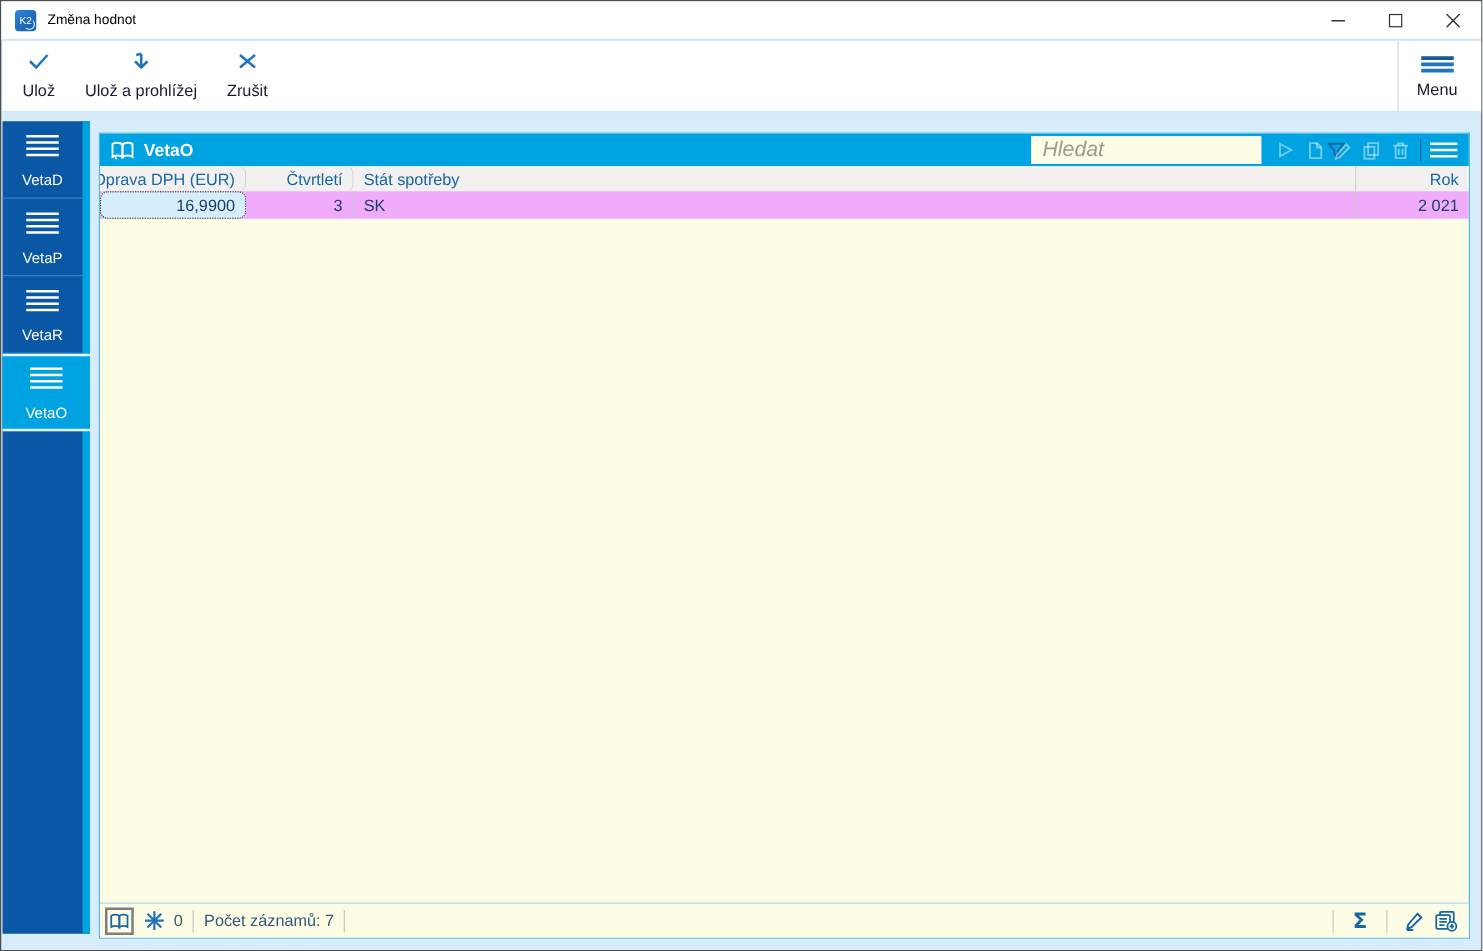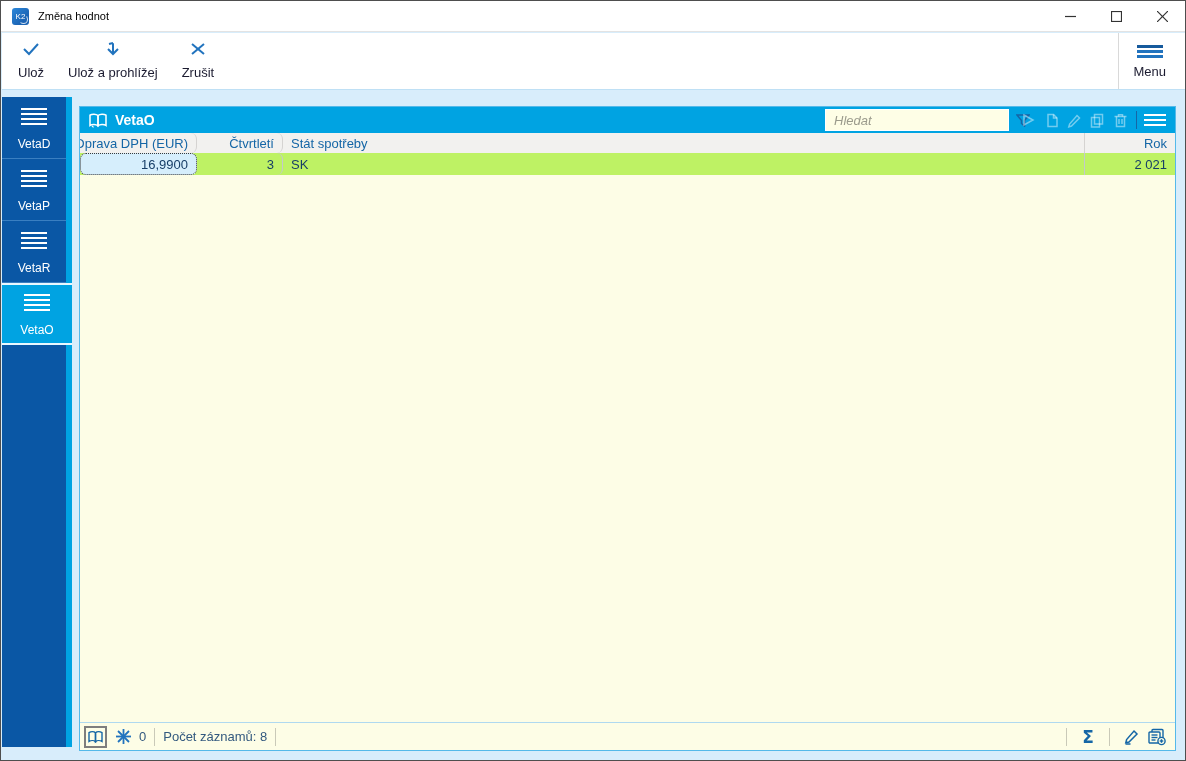--- a/index.html
+++ b/index.html
@@ -50,38 +50,38 @@
 
   
   .panel { position:absolute; left:78px; top:105px; width:1097px; height:645px;
            background:#FDFDE6; border:1px solid #55B9E9; }
   .panel-header { height:26px; background:#00A3E2; display:flex; align-items:center; color:#fff; }
   .panel-title { font-weight:bold; font-size:14px; margin-left:7px; }
   .book-icon-white { margin-left:8px; display:flex; }
   .search-wrap { margin-left:auto; width:184px; height:22px; background:#FEFEE6;
                  border:1px solid #FFFFFF; display:flex; align-items:center; }
   .search-input { flex:1; border:none; outline:none; background:transparent; font-style:italic;
-                  font-size:13px; color:#4A4A42; padding:0 4px 0 8px;
+                  font-size:17px; color:#4A4A42; padding:0 4px 0 8px;
                   font-family:"Liberation Sans",sans-serif; }
   .search-input::placeholder { color:#9B9B8C; }
   .funnel-btn { width:24px; display:flex; align-items:center; justify-content:center; cursor:default; }
   .hdr-actions { display:flex; align-items:center; margin-left:8px; }
   .hdr-ic { width:23px; display:flex; align-items:center; justify-content:center; cursor:default; }
   .hdr-vsep { width:1px; height:18px; background:#1566A6; margin:0 4px; }
   .hamburger-white { margin-right:6px; padding:0 3px; }
   .hamburger-white span { display:block; width:22px; height:2.5px; background:#fff; margin:2.5px 0; }
 
   
   .grid-row { display:grid; grid-template-columns:117px 86px 1fr 90px; }
   .col-hdr { height:20px; background:#F2F1EF; color:#1566A6; align-items:center; }
   .col-hdr .cell { border-right:1px solid #D5D3D1; }
   .col-hdr .cell:last-child { border-right:none;text-align:right; }
   .cell { display:flex; align-items:center; height:100%; padding:0 8px; white-space:nowrap; overflow:hidden; }
   .al-r { justify-content:flex-end;border-radius:6px; }
-  .data-row { height:22px; background:#bef264; color:#173E67; }
+  .data-row { height:22px; background:#f0abfc; color:#173E67; }
   .data-row .cell { border-right:1px solid #C3C9CC; }
   .data-row .cell:last-child { border-right:none; }
   .data-row .cell.focused { border:1px dotted #3A3A3A; background:#D6EEFC; }
 
   
   .statusbar { position:absolute; left:0; right:0; bottom:0; height:28px; background:#FDFDE6;
                border-top:1px solid #AFD9F0; display:flex; align-items:center; color:#33597F; }
   .sb-bookbtn { width:23px; height:22px; border:2px solid #7E7E7E; margin-left:4px;
                 display:flex; align-items:center; justify-content:center; cursor:default; }
   .sb-item { display:flex; align-items:center; margin-left:8px; }
@@ -284,21 +284,21 @@
           <svg width="17" height="17" fill="none" stroke="#2173BE" stroke-width="1.8">
             <line x1="8.5" y1="1" x2="8.5" y2="16"></line>
               <line x1="1" y1="8.5" x2="16" y2="8.5"></line>
             <line x1="3" y1="3" x2="14" y2="14"></line>
               <line x1="14" y1="3" x2="3" y2="14"></line>
             </svg>
         </span>
         <span style="margin-left:7px;">0</span>
       </div>
       <span class="sb-sep"></span>
-      <span>Počet záznamů: 8</span>
+      <span>Počet záznamů: 7</span>
       <span class="sb-sep"></span>
 
       <div class="sb-right">
         <span class="sb-sep"></span>
         <span class="sb-ic sigma">Σ</span>
         <span class="sb-sep"></span>
         <span class="sb-ic">
           <svg width="17" height="16" fill="none" stroke="#1566A6" stroke-width="1.5">
             <path d="M11 2 L14 5 L6 13 L2.8 13.8 L3.6 10.5 Z"></path>
               <line x1="2.5" y1="15" x2="7.5" y2="15"></line>

